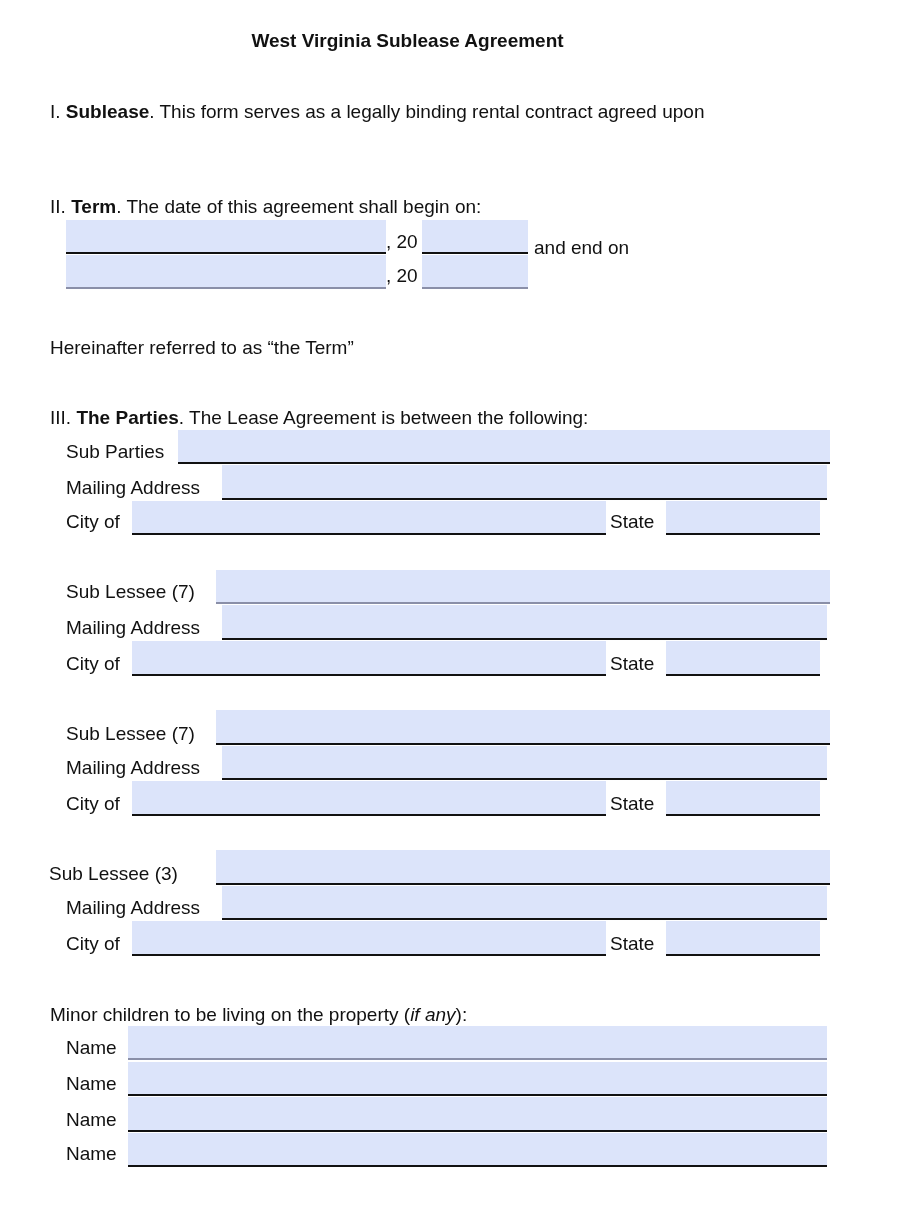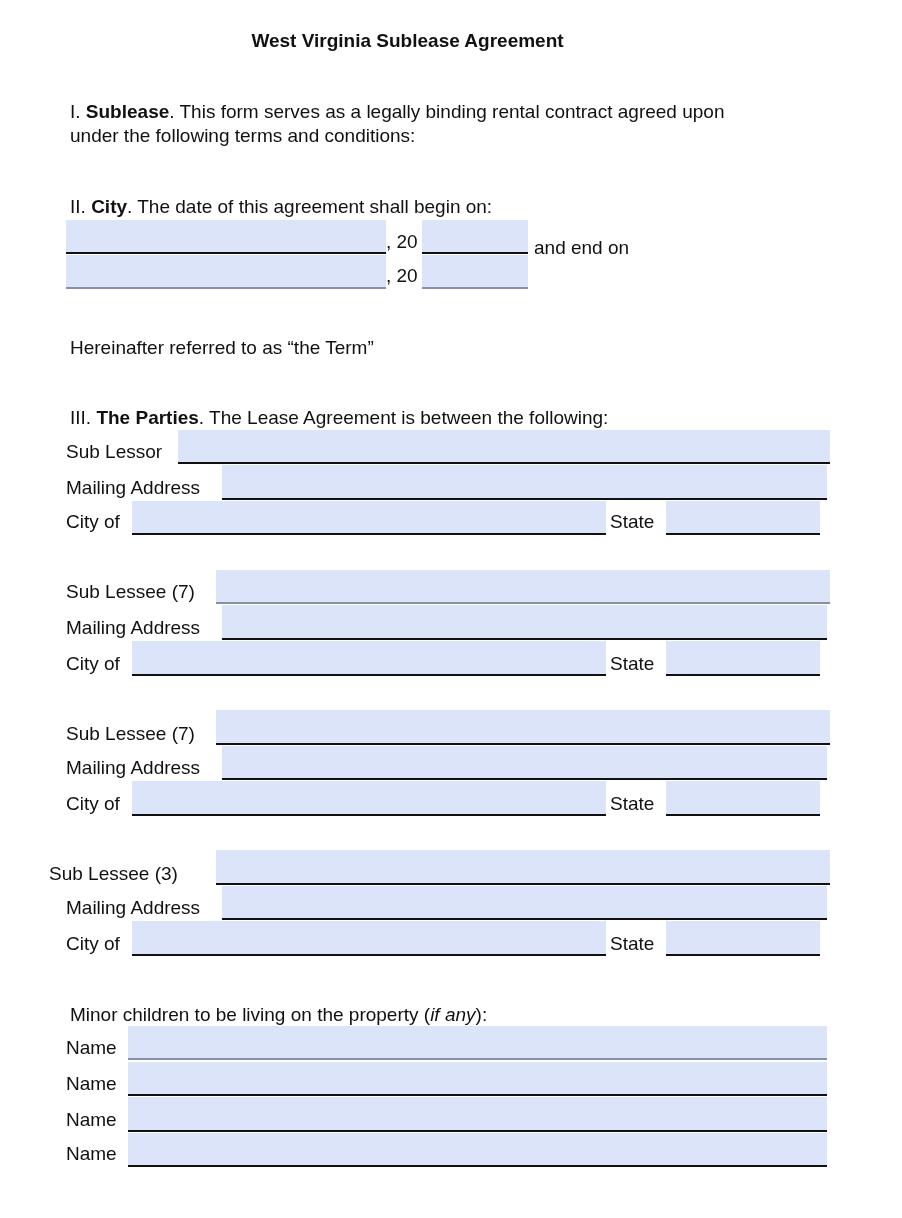--- a/index.html
+++ b/index.html
@@ -1,60 +1,59 @@
 <!DOCTYPE html>
 <html><head>
   <meta charset="utf-8">
   <style>
     html, body { margin: 0; padding: 0; background: #ffffff; }
     body { width: 902px; height: 1218px; position: relative; overflow: hidden;
            font-family: "Liberation Sans", sans-serif; color: #111; font-size: 19px; }
     .abs { position: absolute; }
     .title { top: 30px; left: 0; width: 815px; text-align: center; font-weight: bold; font-size: 19px; }
-    .para { left: 70px; line-height: 24px; }
+    .para { left: 50px; line-height: 24px; text-align: center; }
     .field { position: absolute; background: #dce4fa; border: none; border-bottom: 2px solid #111;
              box-sizing: border-box; font-family: "Liberation Sans", sans-serif; font-size: 16px; padding: 0 4px; outline: none; }
     .field.grey { border-bottom-color: #8a8fa8; }
     .lbl { position: absolute; white-space: nowrap; }
     b { font-weight: bold; }
   </style>
 </head>
 <body>
 
 <div class="abs title">West Virginia Sublease Agreement</div>
 
 <div class="abs para" style="top:100px;">
   <span>I.</span>
   <b>Sublease</b><span>. This form serves as a legally binding rental contract agreed upon</span><br>
-  <span>under the following terms and conditions:</span>
 </div>
 
 <div class="abs para" style="top:195px;">
   <span>II.</span>
-  <b>City</b><span>. The date of this agreement shall begin on:</span>
+  <b>Term</b><span>. The date of this agreement shall begin on:</span>
 </div>
 
 <input class="field" style="left: 66px; top: 220px; width: 320px; height: 34px;" value="">
 <span class="lbl" style="left:386px;top:231px;">, 20</span>
 <input class="field" style="left: 422px; top: 220px; width: 106px; height: 34px;" value="">
 <span class="lbl" style="left:534px;top:237px;">and end on</span>
 
 <input class="field grey" style="left: 66px; top: 255px; width: 320px; height: 34px;" value="">
 <span class="lbl" style="left:386px;top:265px;">, 20</span>
 <input class="field grey" style="left: 422px; top: 255px; width: 106px; height: 34px;" value="">
 
 <div class="abs para" style="top:336px;">Hereinafter referred to as “the Term”</div>
 
 <div class="abs para" style="top:406px;">
   <span>III.</span>
   <b>The Parties</b><span>. The Lease Agreement is between the following:</span>
 </div>
 
 <div>
-  <span class="lbl" style="left:66px;top:441px;">Sub Lessor</span>
+  <span class="lbl" style="left:66px;top:441px;">Sub Parties</span>
   <input class="field" style="left: 178px; top: 430px; width: 652px; height: 34px;" value="">
   <span class="lbl" style="left:66px;top:477px;">Mailing Address</span>
   <input class="field" style="left: 222px; top: 465px; width: 605px; height: 35px;" value="">
   <span class="lbl" style="left:66px;top:511px;">City of</span>
   <input class="field" style="left: 132px; top: 501px; width: 474px; height: 34px;" value="">
   <span class="lbl" style="left:610px;top:511px;">State</span>
   <input class="field" style="left: 666px; top: 501px; width: 154px; height: 34px;" value="">
 </div>
 
 <div>

